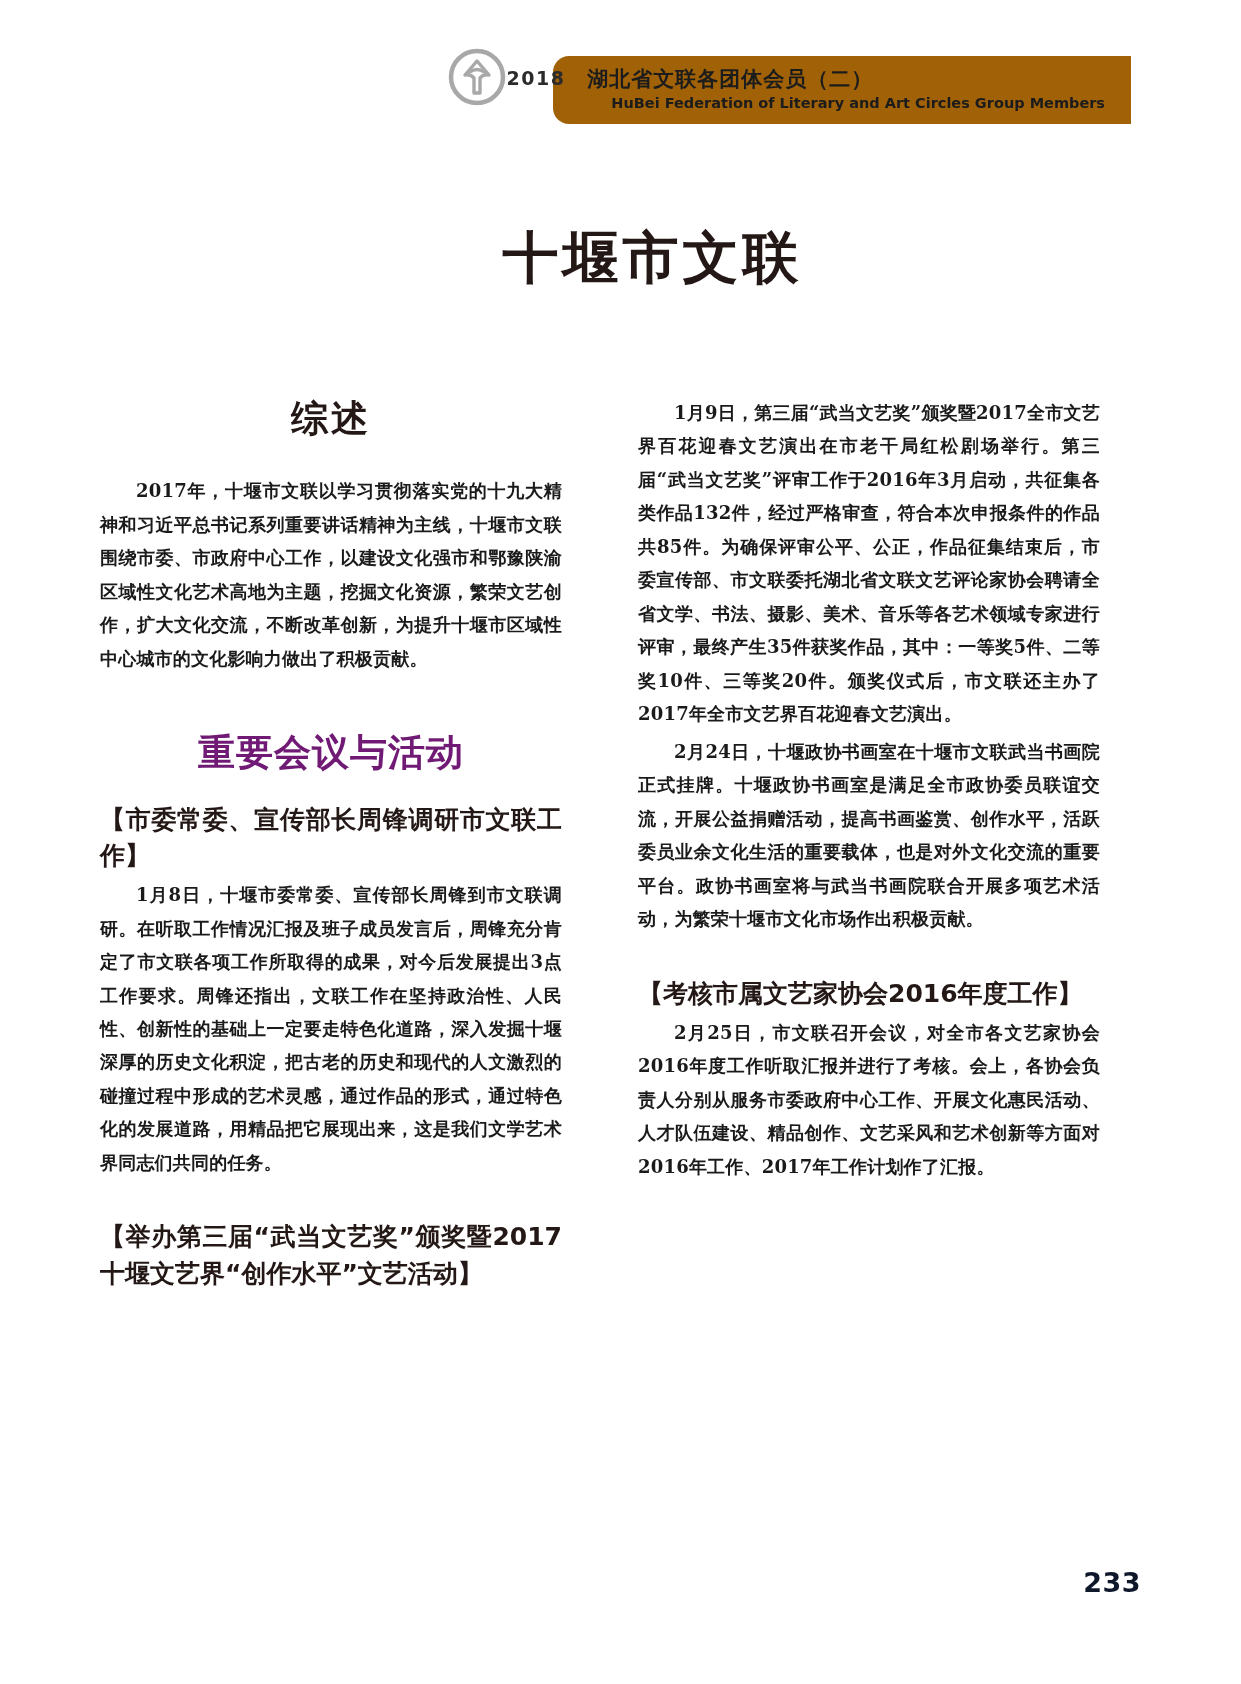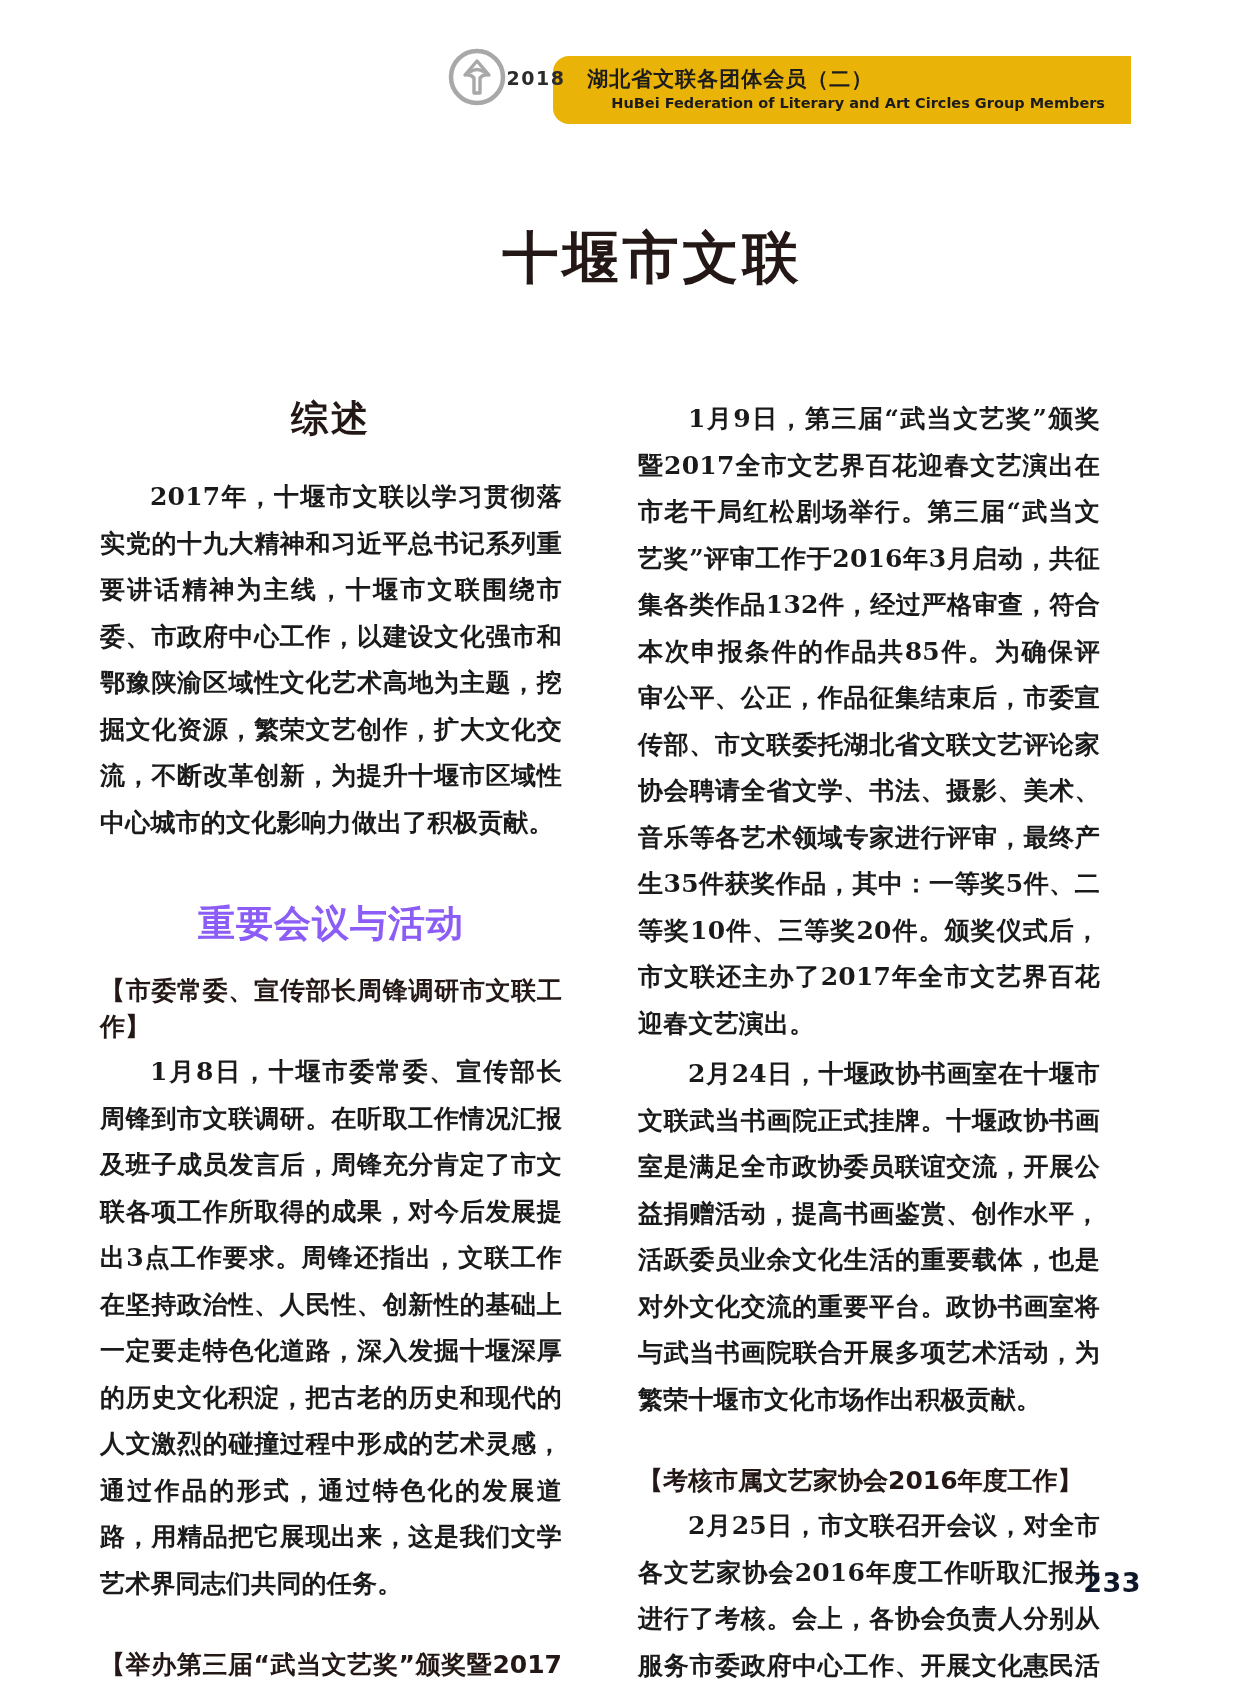--- a/index.html
+++ b/index.html
@@ -45,21 +45,21 @@
   .logo-mark svg { display: block; }
   .logo-year {
     font-family: "DejaVu Sans", "Liberation Sans", sans-serif;
     font-weight: bold;
     font-size: 19px;
     letter-spacing: 1.5px;
     color: #2b2b2b;
     margin-top: 2px;
   }
   .header-bar {
-    background: #eab308;
+    background: #a16207;
     border-radius: 16px 0 0 16px;
     padding: 10px 26px 11px 34px;
     margin-left: -18px;
     margin-top: 8px;
     min-width: 430px;
     box-sizing: border-box;
   }
   .header-cn {
     font-family: "DejaVu Serif", "Liberation Serif", serif;
     font-weight: bold;
@@ -118,42 +118,42 @@
     color: #231815;
     margin: 0 0 34px 0;
     line-height: 1.2;
   }
   .h-section2 {
     text-align: center;
     font-family: "DejaVu Sans", "Liberation Sans", sans-serif;
     font-weight: bold;
     font-size: 37px;
     letter-spacing: 1px;
-    color: #8b5cf6;
+    color: #701a75;
     margin: 56px 0 26px 0;
     line-height: 1.2;
   }
   .h-sub {
     font-family: "DejaVu Sans", "Liberation Sans", sans-serif;
     font-weight: bold;
     font-size: 25px;
     letter-spacing: 0px;
     color: #231815;
     line-height: 1.45;
     margin: 0 0 4px 0;
     text-align: justify;
     text-justify: inter-character;
   }
   .h-sub.spaced { margin-top: 40px; }
 
   
   .para {
     font-family: "DejaVu Serif", "Liberation Serif", serif;
     font-weight: bold;
-    font-size: 25px;
+    font-size: 18px;
     line-height: 1.86;
     color: #1a1a1a;
     text-align: justify;
     text-justify: inter-ideograph;
     text-indent: 2em;
     margin: 0 0 4px 0;
     letter-spacing: 0.2px;
   }
 
   

